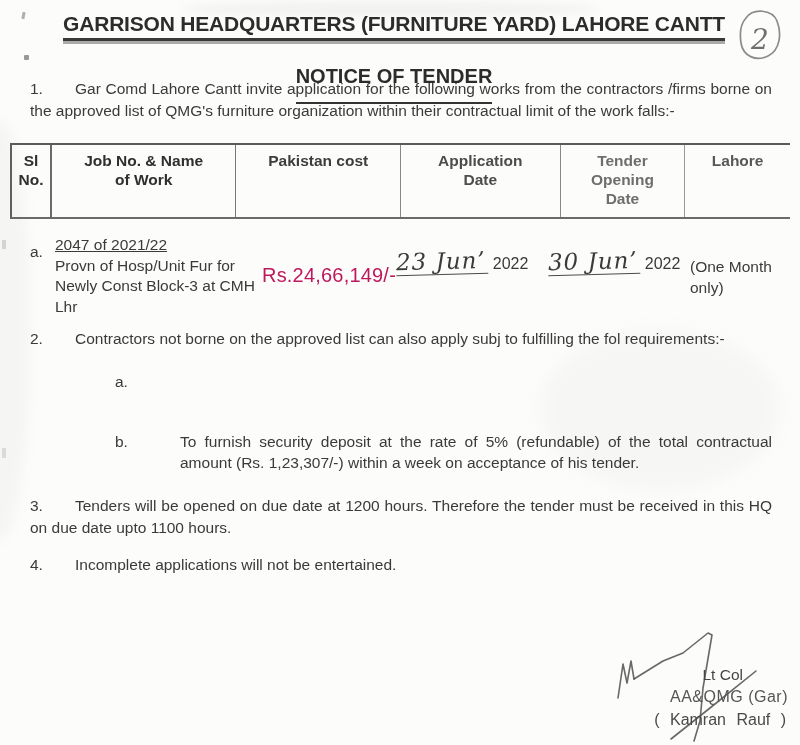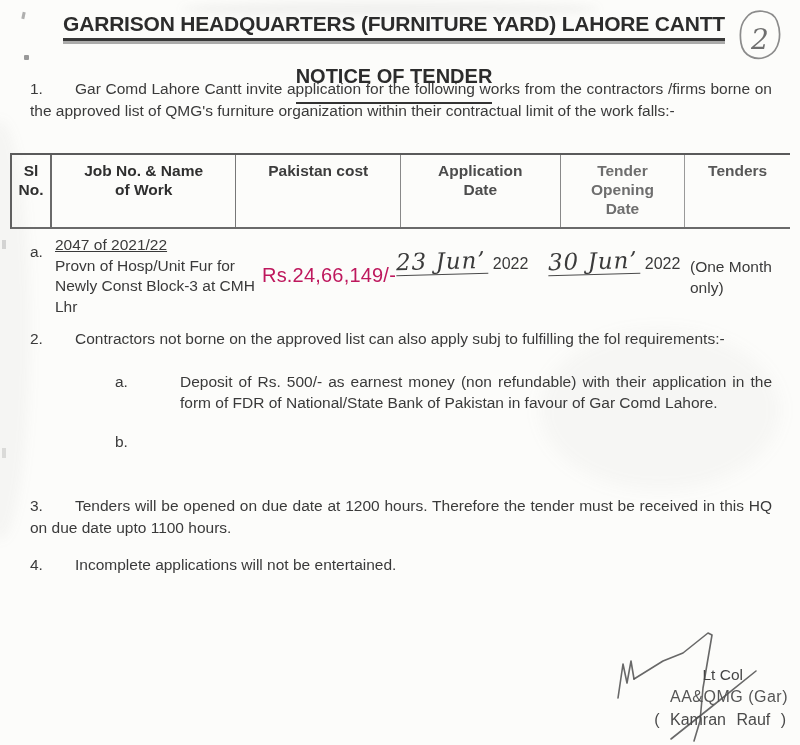--- a/index.html
+++ b/index.html
@@ -45,21 +45,21 @@
 
   .subclause { position:absolute; left:115px; width:660px; display:flex; 
                font-size:15.5px; line-height:21px; color:#3a3a3a; }
   .subclause .sub-label { width:65px; flex:0 0 65px; }
   .subclause .sub-text { width:592px; text-align:justify; }
   #subclause-a { top:371px; }
   #subclause-b { top:431px; }
 
   
   .tender-table {
-    position:absolute; left:10px; top:153px; width:780px; height:76px;
+    position:absolute; left:10px; top:143px; width:780px; height:76px;
     border-top:2px solid #5a5a5a; border-bottom:2px solid #6a6a6a; border-left:2px solid #5f5f5f;
     display:flex; box-sizing:border-box;
   }
   .th { box-sizing:border-box; padding-top:6px; text-align:center;
         font-weight:bold; font-size:15.5px; line-height:19px; }
   .th span { display:inline-block; }
   .col-sl      { width:40px;  border-right:2px solid #6a6a6a; color:#2f2f2f; }
   .col-job     { width:185px; border-right:1.5px solid #777; color:#2f2f2f; }
   .col-cost    { width:165px; border-right:1.5px solid #888; color:#3d3d3d; }
   .col-app     { width:160px; border-right:1.5px solid #888; color:#4c4c4c; }
@@ -118,45 +118,45 @@
 </svg>
 
 <div class="clause" id="clause-1"><span class="num">1.</span><span>Gar Comd Lahore Cantt invite application for the following works from the contractors /firms borne on the approved list of QMG's furniture organization within their contractual limit of the work falls:-</span></div>
 
 <div class="tender-table">
   <div class="th col-sl"><span>Sl No.</span></div>
   <div class="th col-job"><span>Job No. &amp; Name of Work</span></div>
   <div class="th col-cost"><span>Pakistan cost</span></div>
   <div class="th col-app"><span>Application Date</span></div>
   <div class="th col-open"><span>Tender Opening Date</span></div>
-  <div class="th col-period"><span>Tenders</span></div>
+  <div class="th col-period"><span>Lahore</span></div>
 </div>
 
 <div class="row-serial">a.</div>
 <div class="row-job">
   <span class="job-number">2047 of 2021/22</span><br>
   <span>Provn of Hosp/Unit Fur for Newly Const Block-3 at CMH Lhr</span>
 </div>
 <div class="row-cost">Rs.24,66,149/-</div>
 <div class="hw-date" id="application-date">
   <span class="hw">23 Jun’</span><span class="year">2022</span>
 </div>
 <div class="hw-date" id="opening-date">
   <span class="hw">30 Jun’</span><span class="year">2022</span>
 </div>
 <div class="row-period">(One Month only)</div>
 
 <div class="clause" id="clause-2"><span class="num">2.</span><span>Contractors not borne on the approved list can also apply subj to fulfilling the fol requirements:-</span></div>
 
 <div class="subclause" id="subclause-a">
   <span class="sub-label">a.</span>
-  <span class="sub-text">Deposit of Rs. 500/- as earnest money (non refundable) with their application in the form of FDR of National/State Bank of Pakistan in favour of Gar Comd Lahore.</span>
 </div>
 <div class="subclause" id="subclause-b">
   <span class="sub-label">b.</span>
+  <span class="sub-text">To furnish security deposit at the rate of 5% (refundable) of the total contractual amount (Rs. 1,23,307/-) within a week on acceptance of his tender.</span>
 </div>
 
 <div class="clause" id="clause-3"><span class="num">3.</span><span>Tenders will be opened on due date at 1200 hours. Therefore the tender must be received in this HQ on due date upto 1100 hours.</span></div>
 
 <div class="clause" id="clause-4"><span class="num">4.</span><span>Incomplete applications will not be entertained.</span></div>
 
 <svg class="sig-svg" viewBox="0 0 230 117">
   <path d="M 48 70 L 53 36 L 57 55 L 61 33 L 64 51" fill="none" stroke="#4d4d4d" stroke-width="1.6" stroke-linejoin="round" stroke-linecap="round" opacity="0.85"></path>
   <path d="M 64 51 L 93 33 L 113 25 L 138 5 L 142 7 L 133 60 L 130 93 L 124 113" fill="none" stroke="#4d4d4d" stroke-width="1.6" stroke-linejoin="round" stroke-linecap="round" opacity="0.85"></path>
   <path d="M 101 111 L 140 80 L 186 43" fill="none" stroke="#4d4d4d" stroke-width="1.6" stroke-linecap="round" opacity="0.85"></path>

